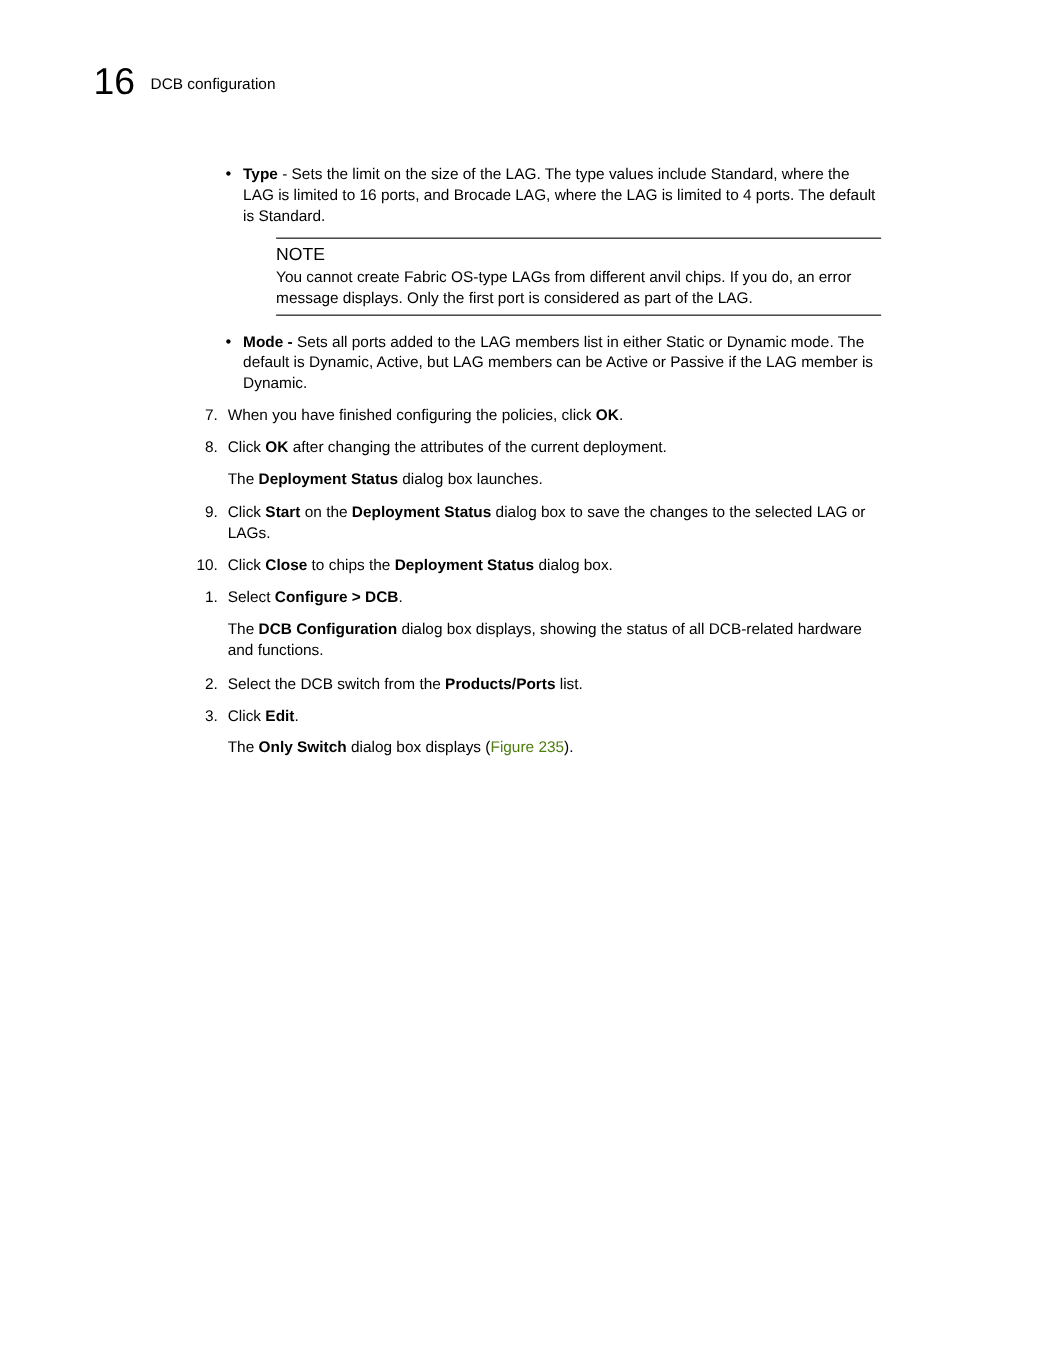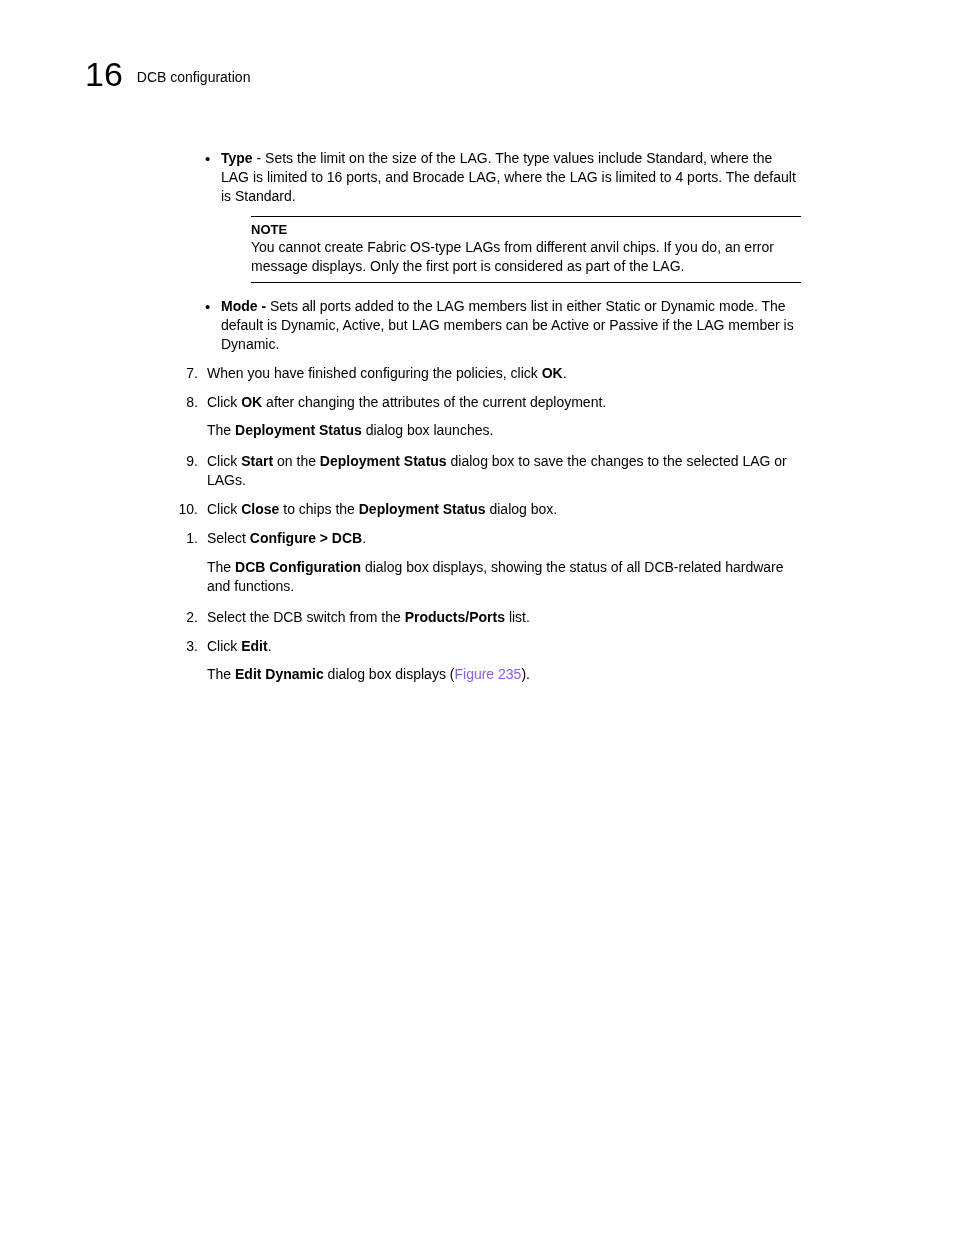--- a/index.html
+++ b/index.html
@@ -54,22 +54,22 @@
   .indent-bullets {
     margin-left: 30px;
   }
   .note-block {
     margin: 8px 0 14px 50px;
     border-top: 1px solid #000;
     border-bottom: 1px solid #000;
     padding: 4px 0 6px 0;
   }
   .note-label {
-    font-weight: bold;
-    font-size: 13px;
+    font-weight: normal;
+    font-size: 16px;
   }
   .ol-row {
     display: flex;
     margin: 0 0 10px 0;
   }
   .ol-num {
     width: 27px;
     flex-shrink: 0;
     text-align: right;
     padding-right: 9px;
@@ -83,21 +83,21 @@
   .bold {
     font-weight: bold;
   }
   .h2 {
     font-family: Arial, sans-serif;
     font-size: 24px;
     margin: 26px 0 14px 0;
     font-weight: 400;
   }
   .link-blue {
-    color: #8b5cf6;
+    color: #4d7c0f;
   }
 </style>
 </head>
 <body>
 
 <div class="page">
 
   <div class="header-row">
     <span class="chapter-number">16</span>
     <span class="section-title">DCB configuration</span>
@@ -169,17 +169,17 @@
       </div>
     </div>
 
     <div class="ol-row">
       <div class="ol-num">3.</div>
       <div class="ol-text">
         <span>Click </span><span class="bold">Edit</span><span>.</span>
       </div>
     </div>
     <div class="ol-sub">
-      <span>The </span><span class="bold">Edit Dynamic</span><span> dialog box displays (</span><span class="link-blue">Figure 235</span><span>).</span>
+      <span>The </span><span class="bold">Only Switch</span><span> dialog box displays (</span><span class="link-blue">Figure 235</span><span>).</span>
     </div>
 
   </div>
 </div>
 
 </body></html>

